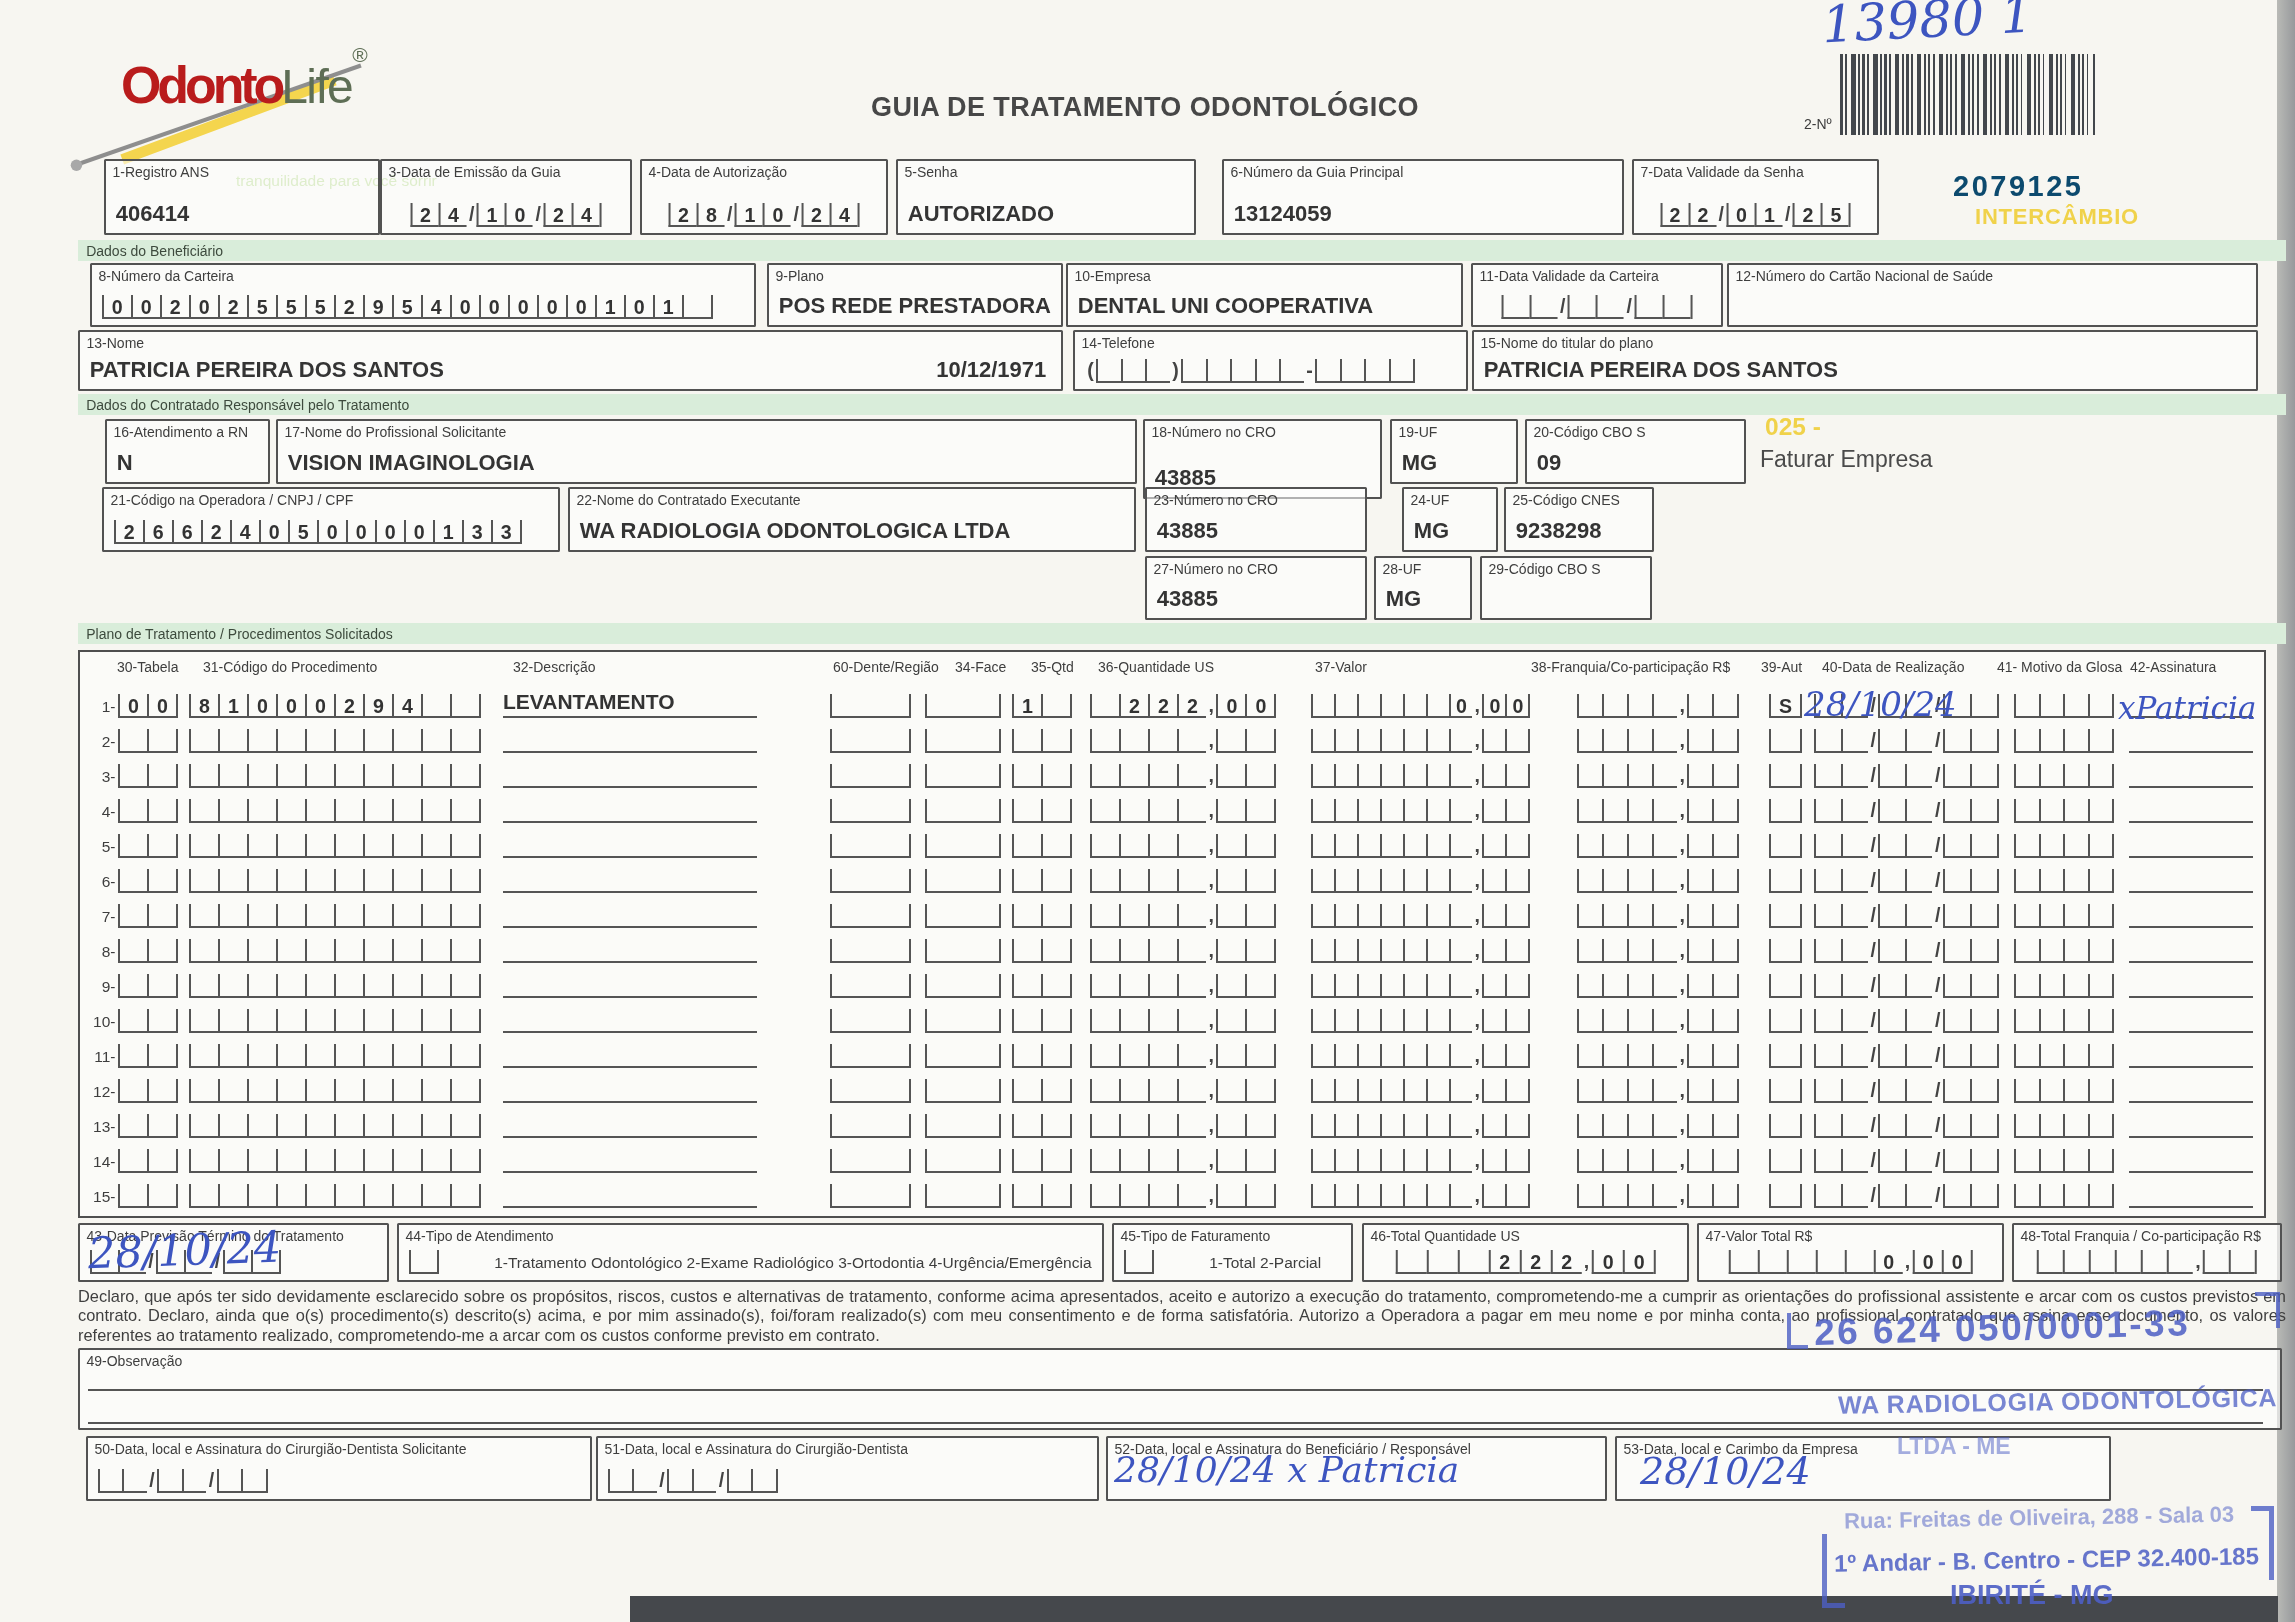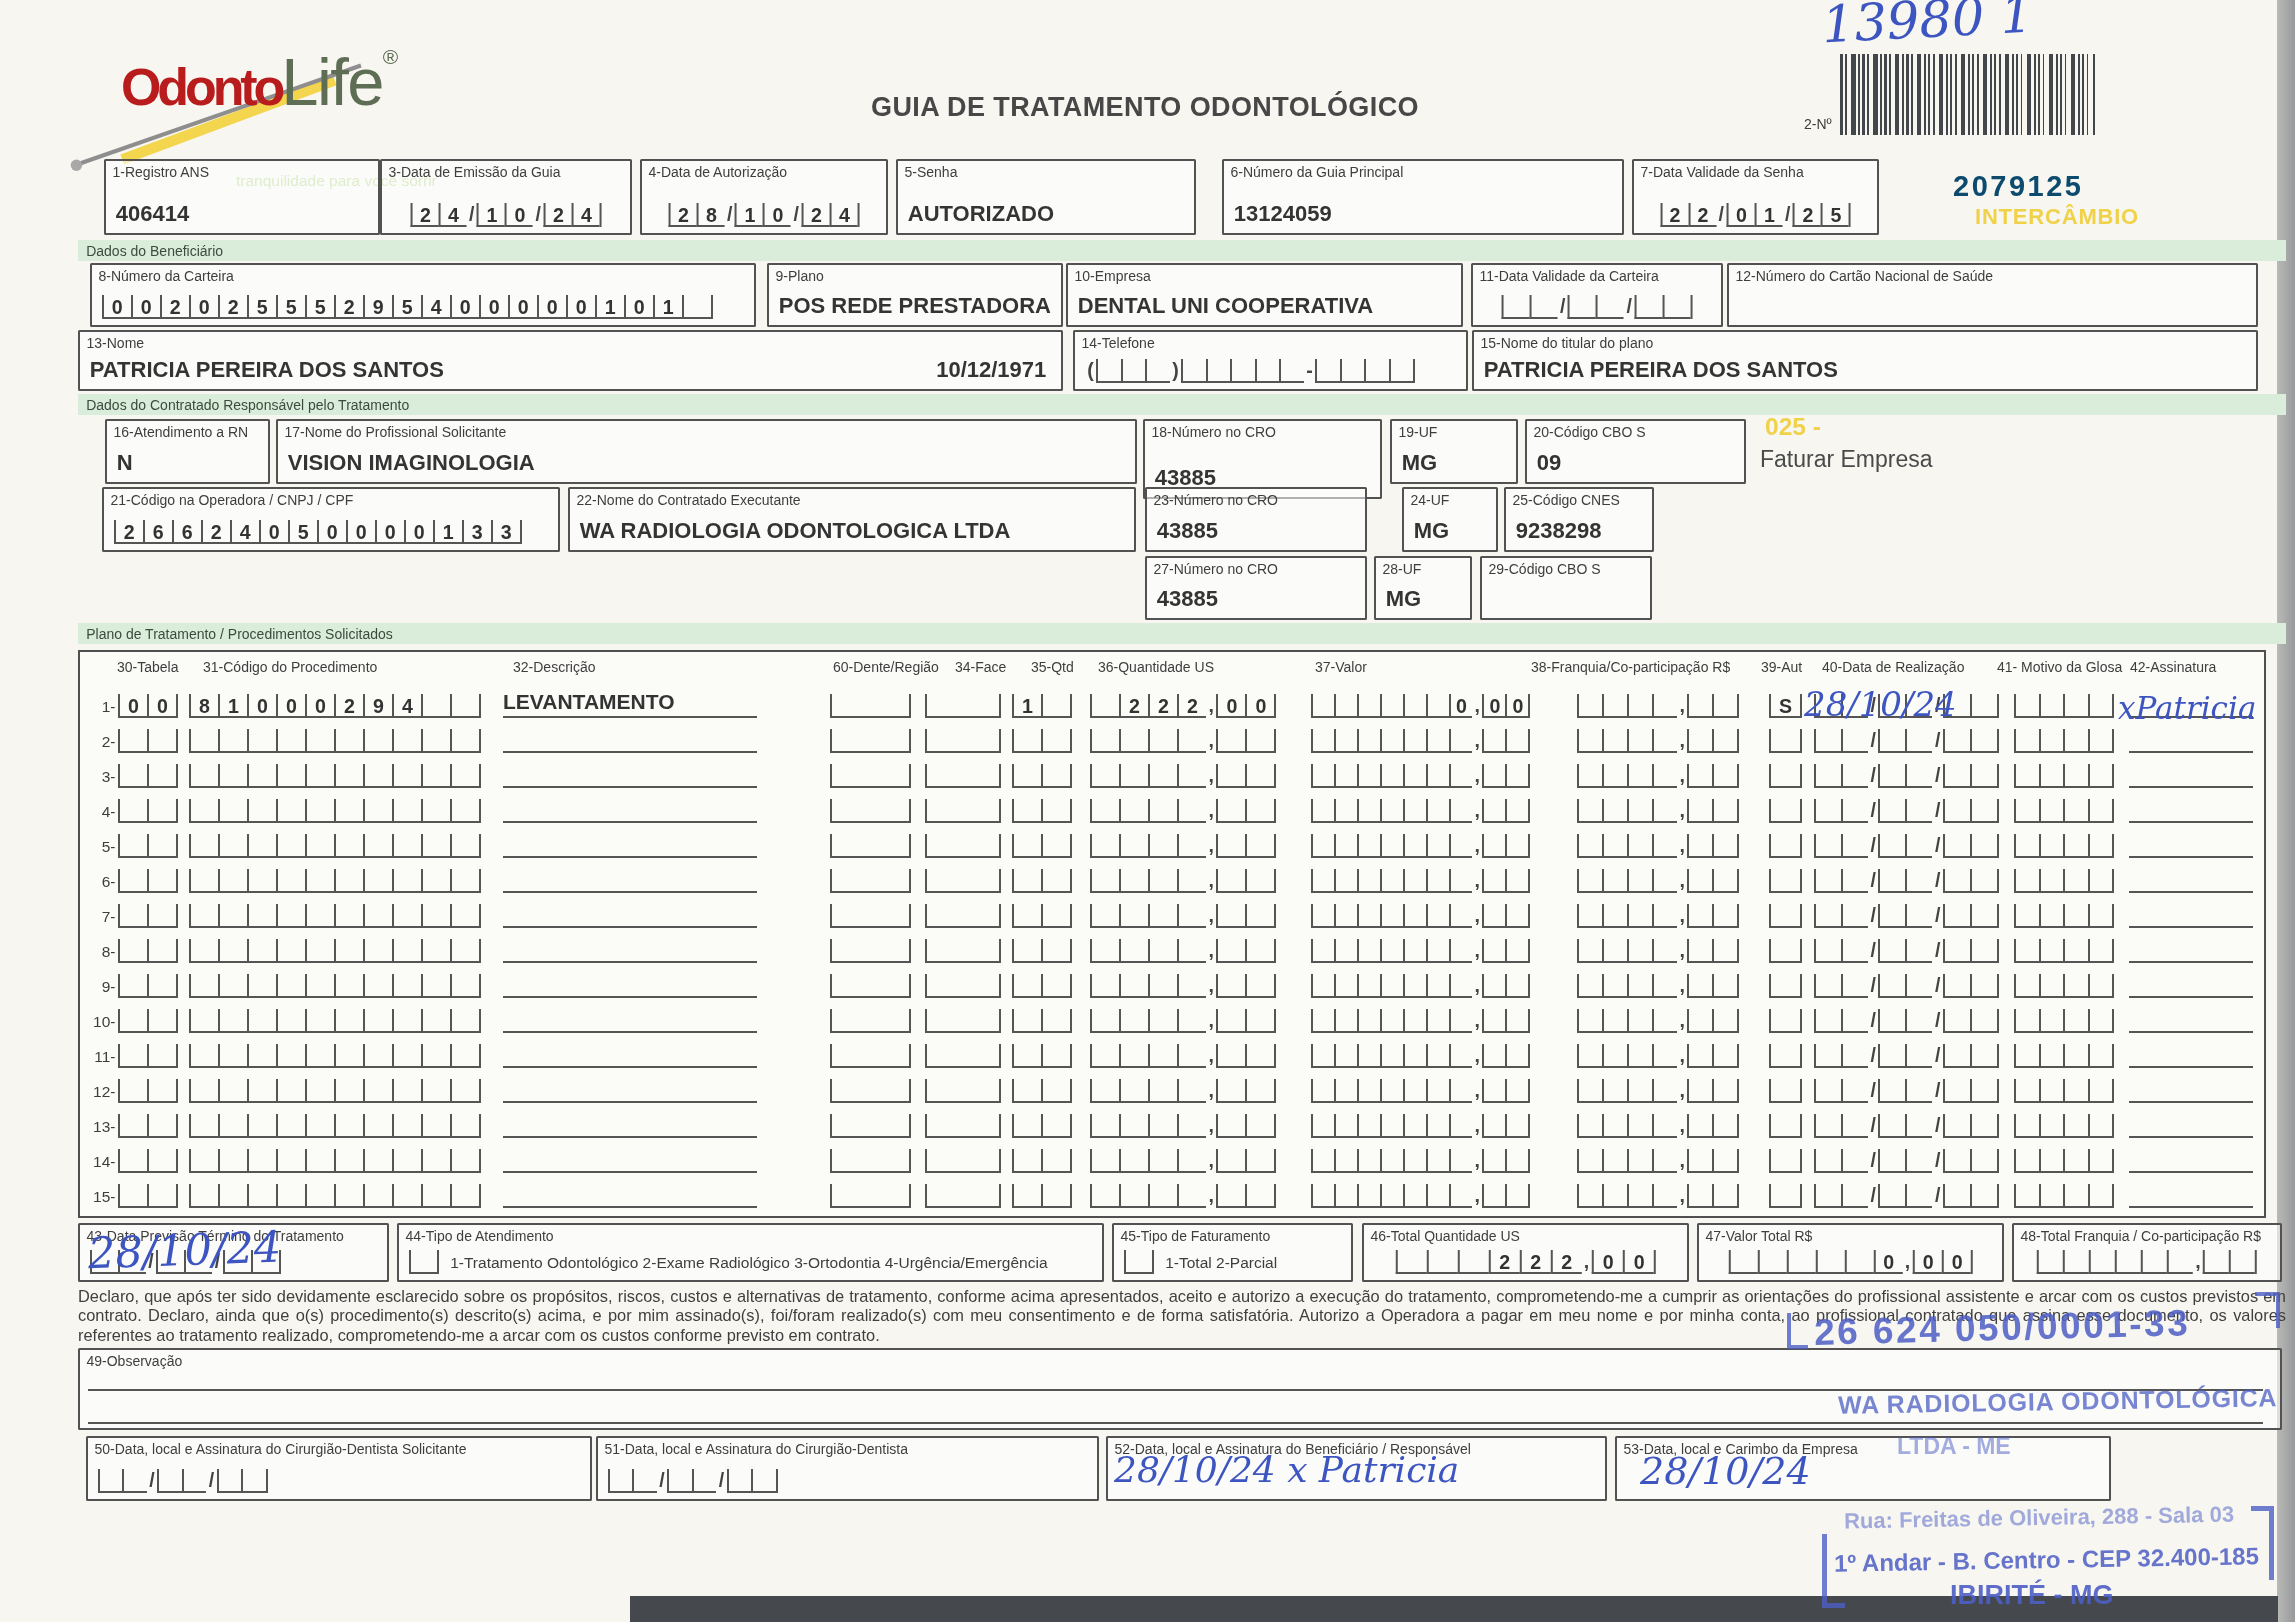--- a/index.html
+++ b/index.html
@@ -27,21 +27,21 @@
     color:#333; line-height:25px; }
   .cs { display:inline-block; padding:0 2.5px; font-size:19.6px; font-weight:bold; color:#444; line-height:25px; }
   .cend { display:inline-block; width:0; height:24px; border-left:2px solid #555; }
   .w30 .cc{ width:24.5px } .w32 .cc{ width:26px } .w36 .cc{ width:29px } .w38 .cc{ width:31px }
   
   .band { position:absolute; left:78px; width:2208px; height:21px; background:#d9edda;
     font-size:14px; color:#3d4a3d; padding:2.5px 0 0 8.2px; }
   
   .logo { position:absolute; left:121px; top:43px; white-space:nowrap; }
   .logo .od { font-size:52px; font-weight:bold; color:#b91c1c; letter-spacing:-4.1px; }
-  .logo .lf { font-size:67px; color:#5e6e55; letter-spacing:-1.6px; }
+  .logo .lf { font-size:48px; color:#5e6e55; letter-spacing:-1.6px; }
   .logo .reg { font-size:21px; color:#5e6e55; vertical-align:41px; }
   .tagline { position:absolute; left:236px; top:172px; font-size:15.5px; color:#b6d88e; }
   .doc-title { position:absolute; left:818px; top:92px; width:654px; text-align:center;
     font-size:27px; font-weight:bold; color:#474747; letter-spacing:0.4px; }
   .barcode { position:absolute; left:1840px; top:54px; width:255px; height:81px;
     background:repeating-linear-gradient(90deg,#43474c 0 2.5px,transparent 2.5px 4.9px,#43474c 4.9px 6.5px,
     transparent 6.5px 11.4px,#43474c 11.4px 15.5px,transparent 15.5px 18px,#43474c 18px 19.6px,transparent 19.6px 22px); }
   .barcode-lbl { position:absolute; left:1804px; top:116px; font-size:14px; }
   .barcode-num { position:absolute; left:1953px; top:170px; font-size:29px; font-weight:bold;
     color:#0c4a6e; letter-spacing:2.5px; }
@@ -88,21 +88,21 @@
   .col-data { left:1734px; }   .col-data .cc{ width:27px }
   .col-motivo { left:1934px; } .col-motivo .cc{ width:24.5px }
   .assin-line { position:absolute; left:2049px; bottom:3.3px; width:124px; border-bottom:2px solid #555; height:24.5px; }
   .hand-data { position:absolute; left:1724px; bottom:-3.3px; font-size:34px; }
   .hand-assin { position:absolute; left:2038px; bottom:-4.9px; font-size:31px; }
   
   .declaration { position:absolute; left:78px; top:1287px; width:2208px; font-size:16.4px;
     line-height:1.18; color:#3f3f3f; text-align:justify; }
   .optrow { position:absolute; left:9.8px; bottom:6.5px; display:flex; align-items:flex-end; gap:11.4px; }
   .optrow .comb { position:static; }
-  .opts { font-size:15.5px; color:#3e3e3e; white-space:nowrap; padding-bottom:1.6px; }
+  .opts { font-size:15.5px; color:#3e3e3e; white-space:nowrap; padding-bottom:1.6px;margin-left:44px; }
   .obs-line { position:absolute; left:8.2px; width:2175px; border-bottom:2px solid #555; }
   
   .clip-svg { position:absolute; left:65px; top:41px; }
 </style>
 </head>
 <body>
 
 <div class="page">
 
   <div class="scan-right"></div>

